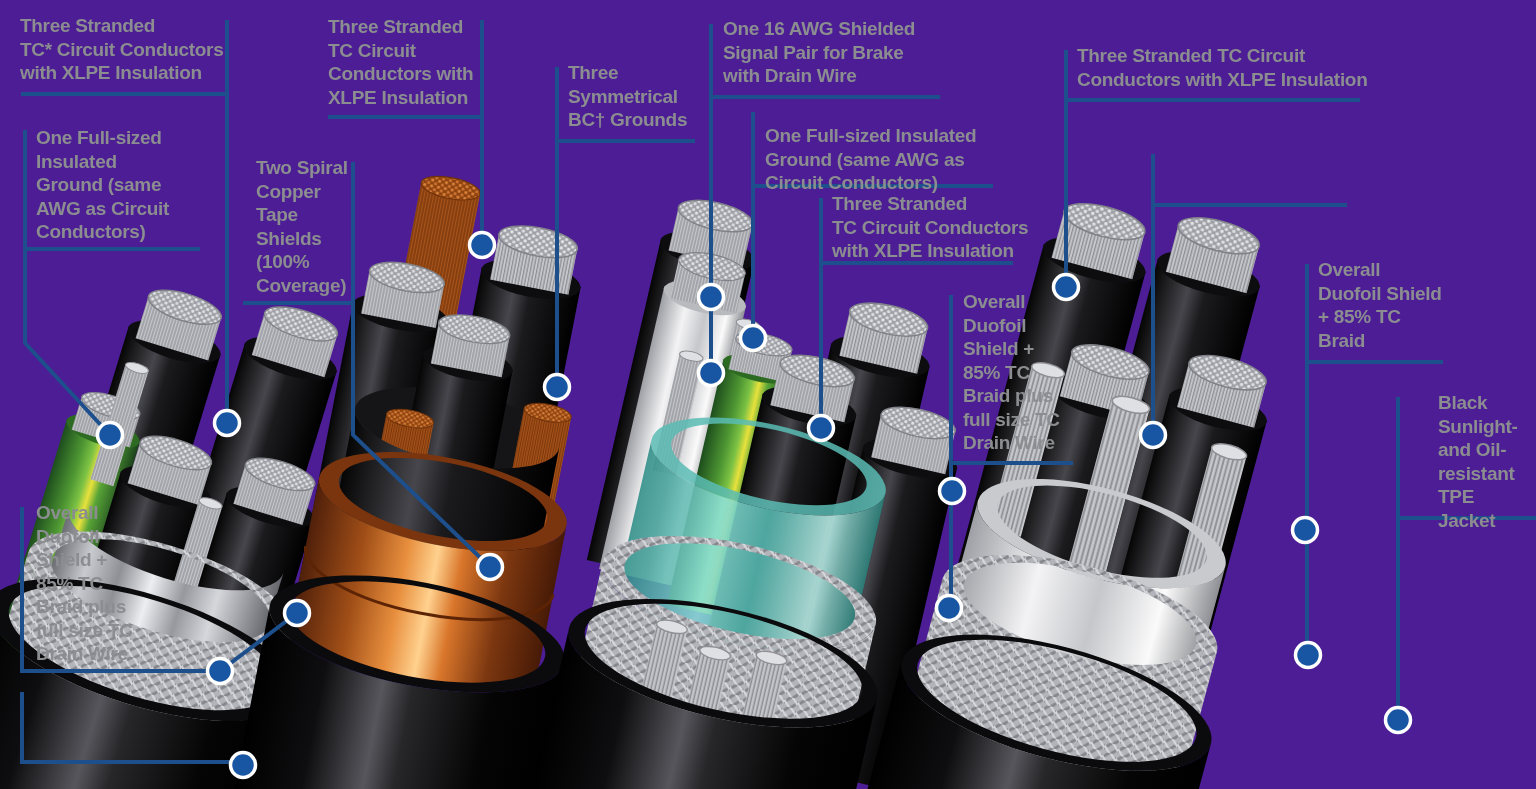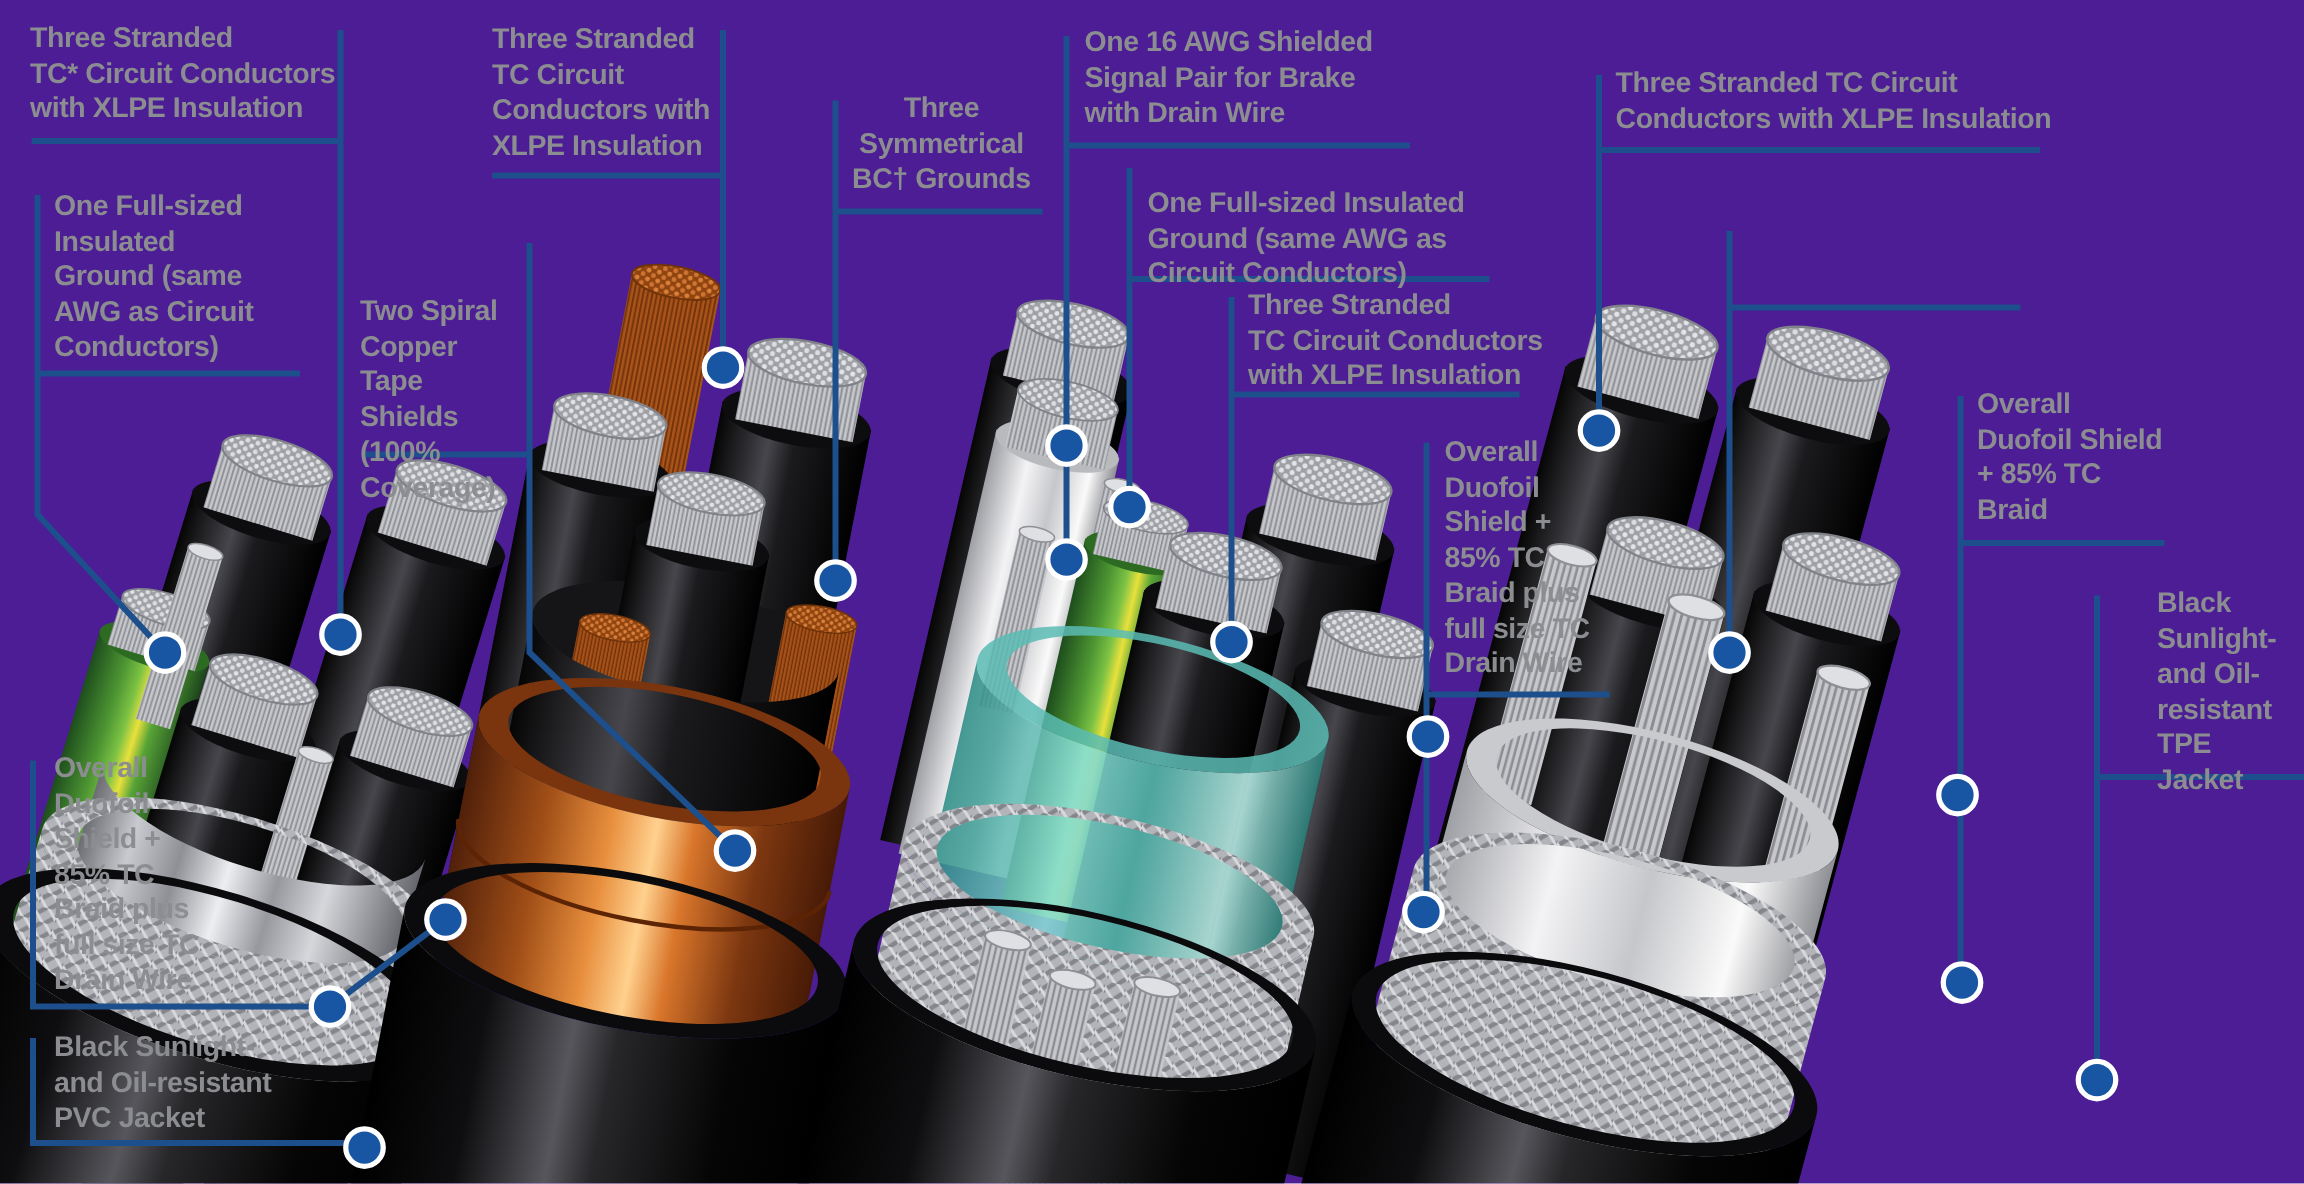--- a/index.html
+++ b/index.html
@@ -282,35 +282,32 @@
 Ground (same
 AWG as Circuit
 Conductors)</div>
   <div class="callout-label" style="left:36px;top:501px;">Overall
 Duofoil
 Shield +
 85% TC
 Braid plus
 full size TC
 Drain Wire</div>
-  <div class="callout-label" style="left:36px;top:687px;">Black Sunlight-
-and Oil-resistant
-PVC Jacket</div>
 
   <div class="callout-label" style="left:328px;top:15px;">Three Stranded
 TC Circuit
 Conductors with
 XLPE Insulation</div>
-  <div class="callout-label" style="left:240px;top:156px;margin-top:40px;">Two Spiral
+  <div class="callout-label" style="left:256px;top:156px;">Two Spiral
 Copper
 Tape
 Shields
 (100%
 Coverage)</div>
-  <div class="callout-label" style="left:568px;top:61px;text-align:center;">Three
+  <div class="callout-label" style="left:568px;top:61px;">Three
 Symmetrical
 BC† Grounds</div>
 
   <div class="callout-label" style="left:723px;top:17px;">One 16 AWG Shielded
 Signal Pair for Brake
 with Drain Wire</div>
   <div class="callout-label" style="left:765px;top:124px;">One Full-sized Insulated
 Ground (same AWG as
 Circuit Conductors)</div>
   <div class="callout-label" style="left:832px;top:192px;">Three Stranded

